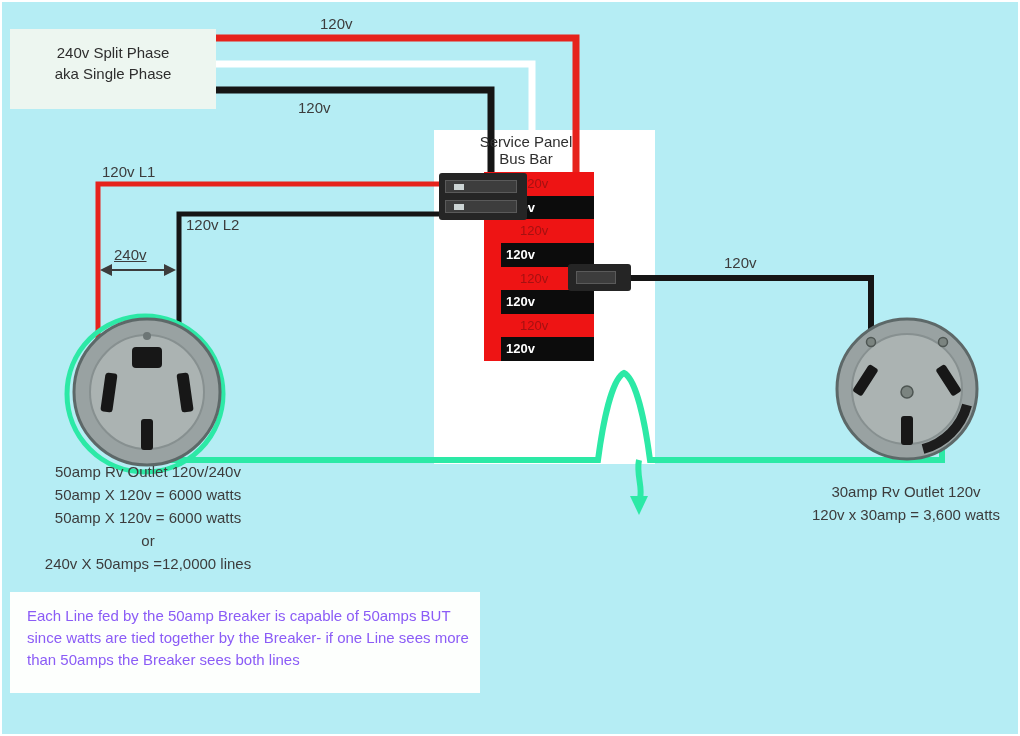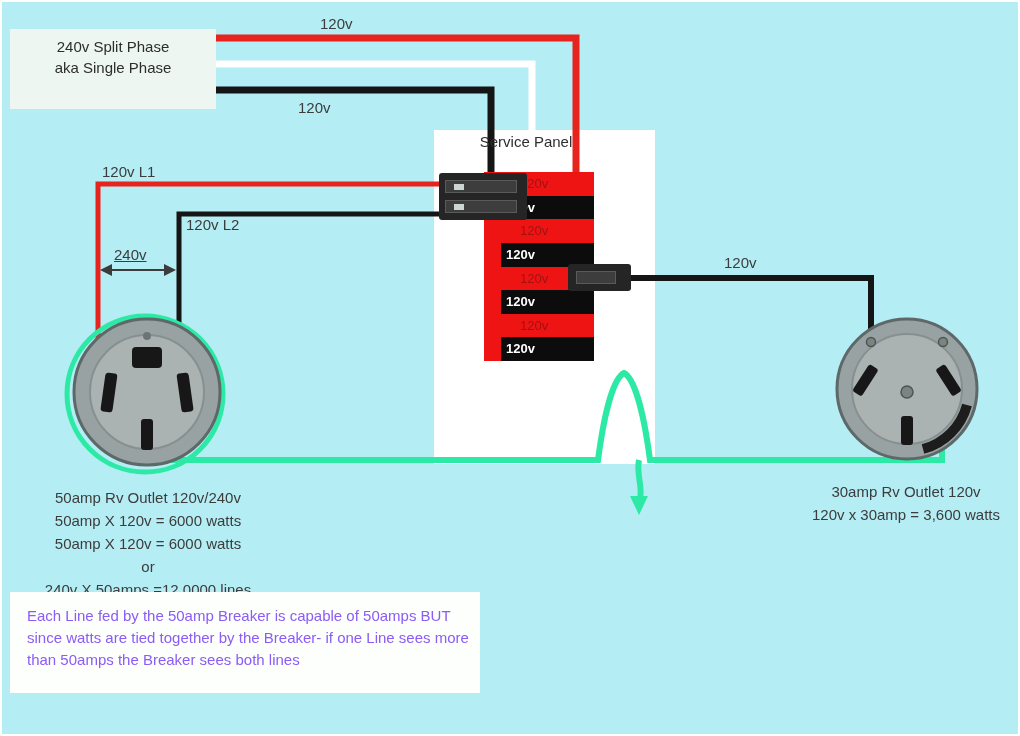--- a/index.html
+++ b/index.html
@@ -1,19 +1,19 @@
 <!DOCTYPE html>
 <html style="--background: #b5edf4; --wire-red: #e6231c; --wire-black: #151515; --wire-green: #2ce9a6; --wire-white: #ffffff; --bus-red: #ee1414; --bus-row-black: #0c0c0c; --bus-red-text: #a51111; --panel: #ffffff; --box-bg: #edf6f0; --note-bg: #fdfffd; --text: #3c3c3c;"><head>
 <meta charset="utf-8">
 <style>
   *{margin:0;padding:0;box-sizing:border-box}
   body{font-family:"Liberation Sans",sans-serif;background:#ffffff}
   #stage{position:relative;width:1020px;height:736px;background:var(--background,#b5edf4);overflow:hidden;border:2px solid #fff}
   .label{position:absolute;font-size:15px;color:var(--text,#3c3c3c);white-space:nowrap;z-index:5}
-  #source-box{position:absolute;left:8px;top:27px;width:206px;height:80px;background:var(--box-bg,#edf6f0);text-align:center;padding-top:7px;font-size:15px;line-height:21px;color:#2e2e2e;z-index:5}
+  #source-box{position:absolute;left:8px;top:27px;width:206px;height:80px;background:var(--box-bg,#edf6f0);text-align:center;padding-top:13px;font-size:15px;line-height:21px;color:#2e2e2e;z-index:5}
   #panel{position:absolute;left:432px;top:128px;width:221px;height:334px;background:var(--panel,#ffffff);z-index:1}
   #panel-title{position:absolute;left:432px;top:131px;width:184px;text-align:center;font-size:15px;line-height:17px;color:#2e2e2e;z-index:5}
   #wires{position:absolute;left:0;top:0;z-index:2;pointer-events:none}
   #bus{position:absolute;left:482px;top:170px;width:110px;height:189px;background:var(--bus-red,#ee1414);z-index:3;display:flex;flex-direction:column}
   .bus-row{flex:1;position:relative}
   .bus-row.black{margin-left:17px;background:var(--bus-row-black,#0c0c0c)}
   .bus-row span{display:block;font-size:13px;line-height:23px}
   .bus-row.red span{color:var(--bus-red-text,#a51111);padding-left:36px}
   .bus-row.black span{color:#ffffff;font-weight:bold;padding-left:5px}
   .breaker{position:absolute;background:#252525;border-radius:3px;z-index:4}
@@ -22,21 +22,21 @@
   .handle{position:absolute;background:#3d3d3d;border:1px solid #5a5a5a}
   .handle .notch{position:absolute;left:8px;top:3px;width:10px;height:6px;background:#ccd4d4}
   .wire{fill:none}
   .w-red{stroke:var(--wire-red,#e6231c)}
   .w-black{stroke:var(--wire-black,#151515)}
   .w-green{stroke:var(--wire-green,#2ce9a6)}
   .w-white{stroke:var(--wire-white,#ffffff)}
   .f-green{fill:var(--wire-green,#2ce9a6)}
   #note-box{position:absolute;left:8px;top:590px;width:470px;height:101px;background:var(--note-bg,#fdfffd);padding:13px 0 0 17px;font-size:15px;line-height:22px;color:#8b5cf6;z-index:5}
   .caption{position:absolute;text-align:center;font-size:15px;line-height:23px;color:var(--text,#3c3c3c);z-index:5}
-  #left-caption{left:0;top:484px;width:292px}
+  #left-caption{left:0;top:458px;width:292px}
   #right-caption{left:756px;top:478px;width:296px}
   #label-240v{text-decoration:underline}
 </style>
 </head>
 <body>
 
 <div id="stage">
 
   <div id="panel"></div>
 
@@ -124,20 +124,21 @@
     <div class="handle" style="left:8px;top:7px;width:40px;height:13px"></div>
   </div>
 
   <div id="source-box">
     <div>240v Split Phase</div>
     <div>aka Single Phase</div>
   </div>
 
   <div id="panel-title">
     <div>Service Panel</div>
+    <div>Bus Bar</div>
   </div>
 
   <div class="label" style="left:318px;top:13px">120v</div>
   <div class="label" style="left:296px;top:97px">120v</div>
   <div class="label" style="left:100px;top:161px">120v L1</div>
   <div class="label" style="left:184px;top:214px">120v L2</div>
   <div class="label" id="label-240v" style="left:112px;top:244px;width:50px;text-align:left">240v</div>
   <div class="label" style="left:722px;top:252px">120v</div>
 
   <div id="left-caption" class="caption">

